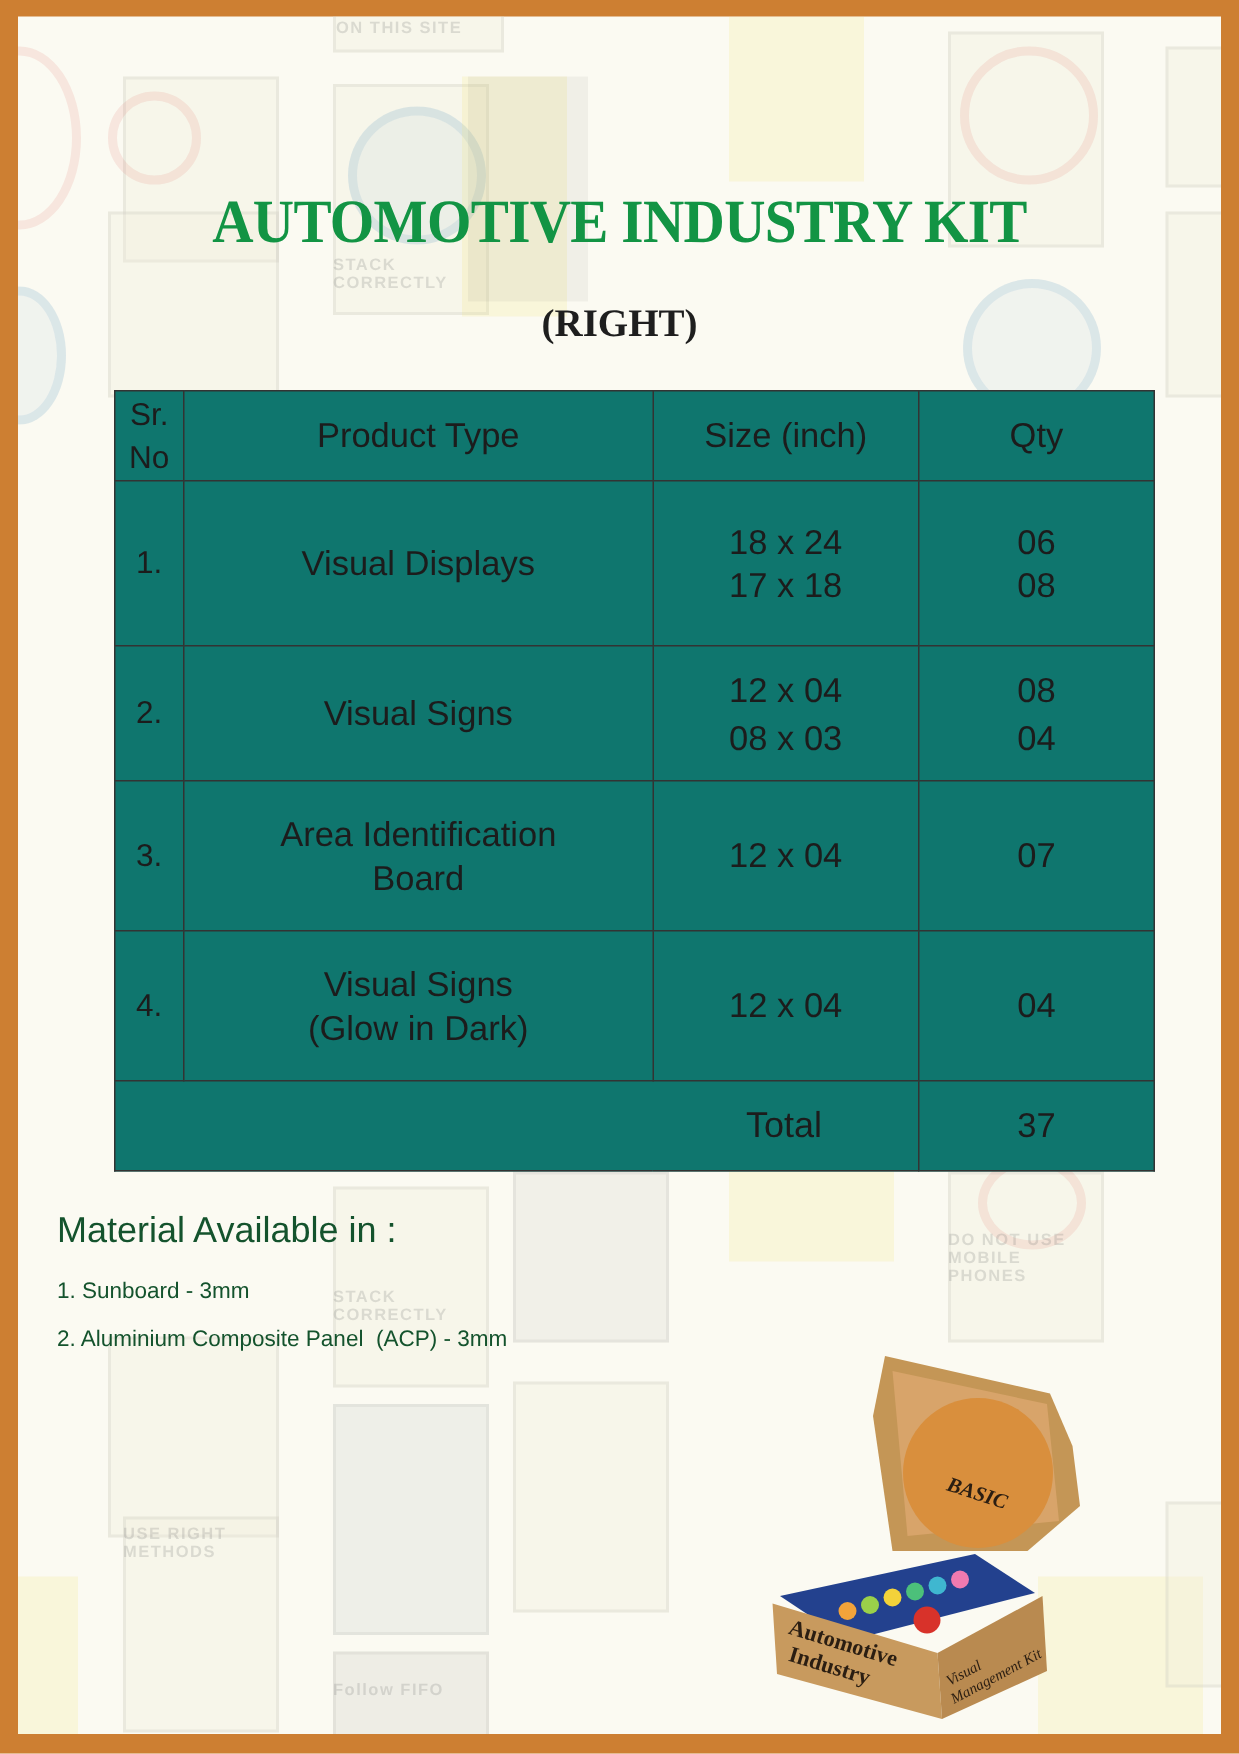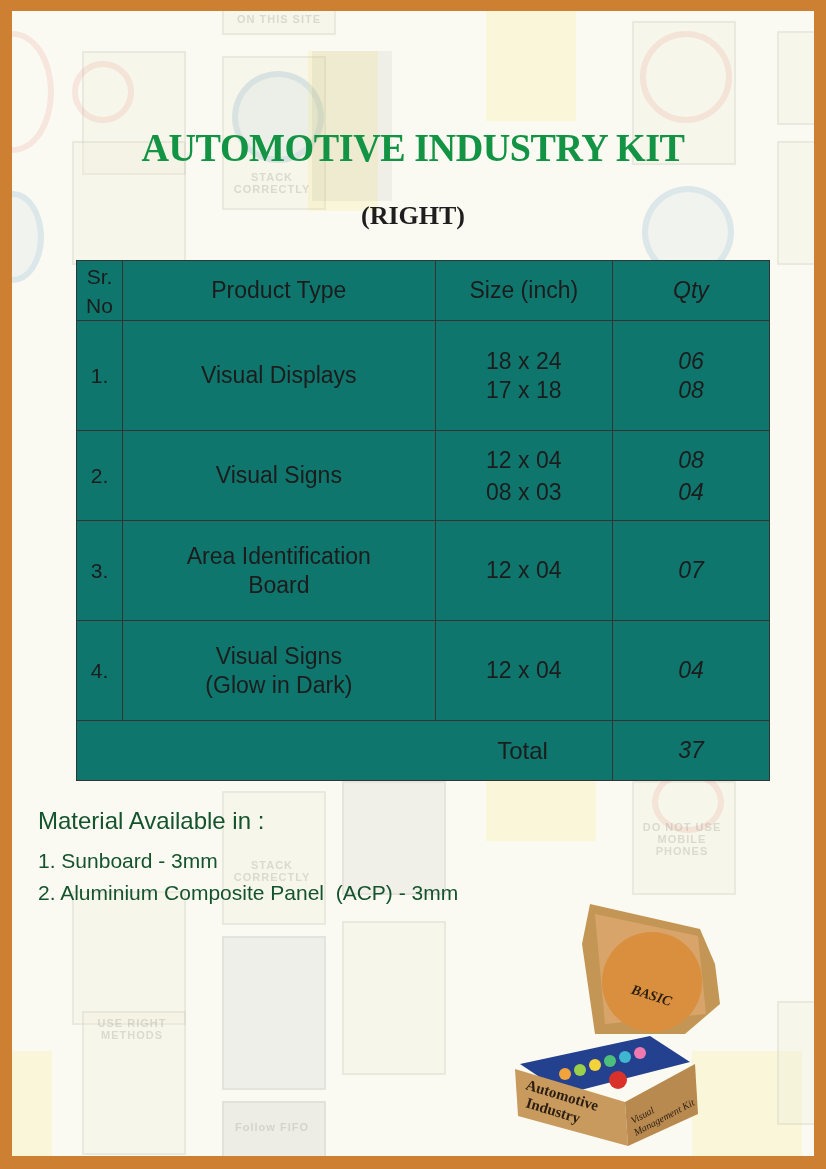--- a/index.html
+++ b/index.html
@@ -13,21 +13,21 @@
     background: #fbfaf2; overflow: hidden;
   }
   
   .bg-sign {
     position: absolute; border: 2px solid rgba(180,180,170,0.18);
     background: rgba(240,238,220,0.35);
   }
   .bg-circle { position: absolute; border-radius: 50%; border: 6px solid rgba(220,90,80,0.12); }
   .bg-circle.blue { border-color: rgba(70,140,190,0.12); background: rgba(70,140,190,0.06); }
   .bg-yellow { position: absolute; background: rgba(245,225,110,0.18); }
-  .bg-text { position: absolute; font-weight: bold; font-size: 11px; color: rgba(120,120,120,0.22); text-align: center; letter-spacing: 1px; }
+  .bg-text { position: absolute; font-weight: bold; font-size: 11px; color: rgba(120,120,120,0.22); letter-spacing: 1px; }
 
   .subtitle {
     position: absolute; left: 0; right: 0; top: 40px; text-align: center;
     font-family: "DejaVu Sans", sans-serif; font-weight: bold; font-size: 26px;
     color: #4a4a4a; letter-spacing: -0.5px;
   }
   .title {
     position: absolute; left: 0; right: 0; top: 112px; text-align: center;
     font-family: "Liberation Serif", serif; font-weight: bold; font-size: 41px;
     color: #129444; letter-spacing: -0.5px; transform: scaleX(0.93);
@@ -42,32 +42,32 @@
     border-collapse: collapse; background: #0f766e;
     color: #1c1c1c; font-size: 23px; margin-left: 46px;
   }
   table.kit td, table.kit th {
     border: 1.5px solid #333; text-align: center; vertical-align: middle;
     font-weight: normal; padding: 0; line-height: 29px;
   }
   .c-sr { width: 48px; font-size: 21px; line-height: 24px; }
   .c-type { width: 342px; }
   .c-size { width: 196px; }
-  .c-qty { width: 176px; font-style: italic; }
+  .c-qty { width: 176px; }
   tr.head { height: 60px; }
   tr.r1 { height: 110px; }
   tr.r2 { height: 90px; }
   tr.r3 { height: 100px; }
   tr.r4 { height: 100px; }
   tr.total { height: 60px; }
   .total-label { font-weight: bold; text-align: right !important; padding-right: 64px !important; font-size: 24px; }
   .stack span { display: block; }
   .materials { position: absolute; left: 26px; top: 796px; color: #14532d; }
   .materials .mh { font-size: 24px; margin-bottom: 10px; }
-  .materials .mi { font-size: 21px; line-height: 32px; }
+  .materials .mi { font-size: 15px; line-height: 32px; }
   .footer {
     position: absolute; left: 0; right: 0; top: 1117px; text-align: center;
     font-size: 19px; color: #2a2a6e;
   }
   
   .box { position: absolute; left: 488px; top: 873px; width: 240px; height: 262px; }
 </style>
 </head>
 <body>
 

